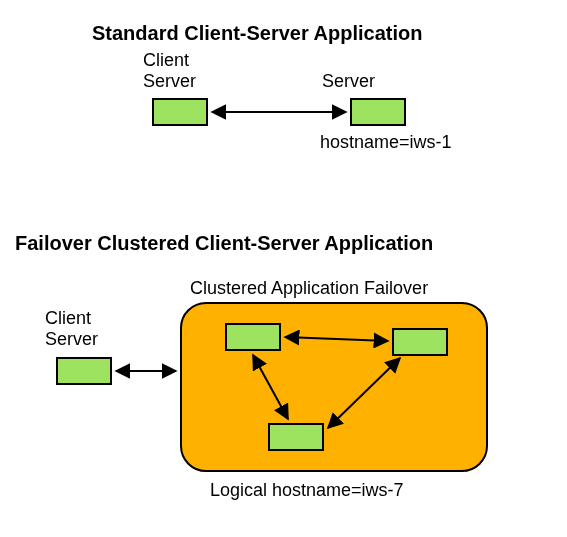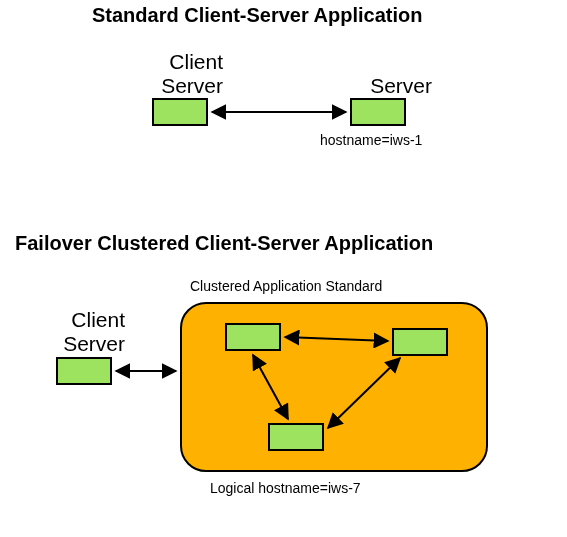--- a/index.html
+++ b/index.html
@@ -11,27 +11,27 @@
     height: 537px;
     position: relative;
   }
   .title {
     font-weight: bold;
     font-size: 20px;
     position: absolute;
     white-space: nowrap;
   }
   .label {
-    font-size: 21px;
-    text-align: right;
+    font-size: 18px;
+    text-align: left;
     position: absolute;
     line-height: 1.15;
   }
   .caption {
-    font-size: 14px;
+    font-size: 18px;
     position: absolute;
     white-space: nowrap;
   }
   .node {
     position: absolute;
     background: #9ee35f;
     border: 2px solid #000;
     width: 56px;
     height: 28px;
     box-sizing: border-box;
@@ -46,21 +46,21 @@
   svg.overlay {
     position: absolute;
     left: 0;
     top: 0;
     pointer-events: none;
   }
 </style>
 </head>
 <body>
 
-<div class="title" style="left:92px; top:4px;">Standard Client-Server Application</div>
+<div class="title" style="left:92px; top:22px;">Standard Client-Server Application</div>
 
 <div class="label" style="left:143px; top:50px; width:80px;">
   <span>Client</span><br>
   <span>Server</span>
 </div>
 
 <div class="label" style="left:322px; top:50px; width:110px;">
   <br>
   <span>Server</span>
 </div>
@@ -74,21 +74,21 @@
   <defs>
     <marker id="ah1" viewBox="0 0 10 10" refX="9" refY="5" markerWidth="8" markerHeight="8" orient="auto-start-reverse">
       <path d="M 0 0 L 10 5 L 0 10 z" fill="#000"></path>
     </marker>
   </defs>
   <line x1="212" y1="112" x2="346" y2="112" stroke="#000" stroke-width="2" marker-start="url(#ah1)" marker-end="url(#ah1)"></line>
 </svg>
 
 <div class="title" style="left:15px; top:232px;">Failover Clustered Client-Server Application</div>
 
-<div class="caption" style="left:190px; top:278px;">Clustered Application Standard</div>
+<div class="caption" style="left:190px; top:278px;">Clustered Application Failover</div>
 
 <div class="cluster" style="left:180px; top:302px; width:308px; height:170px;"></div>
 
 <div class="label" style="left:45px; top:308px; width:80px;">
   <span>Client</span><br>
   <span>Server</span>
 </div>
 
 <div class="node" style="left:56px; top:357px;"></div>
 

